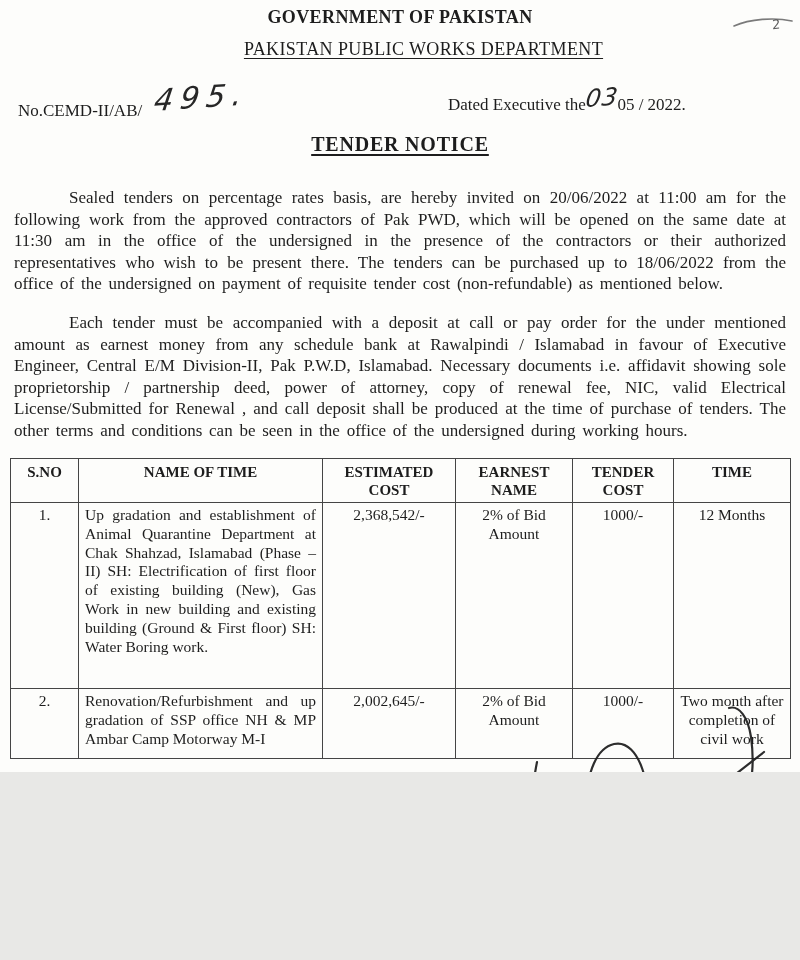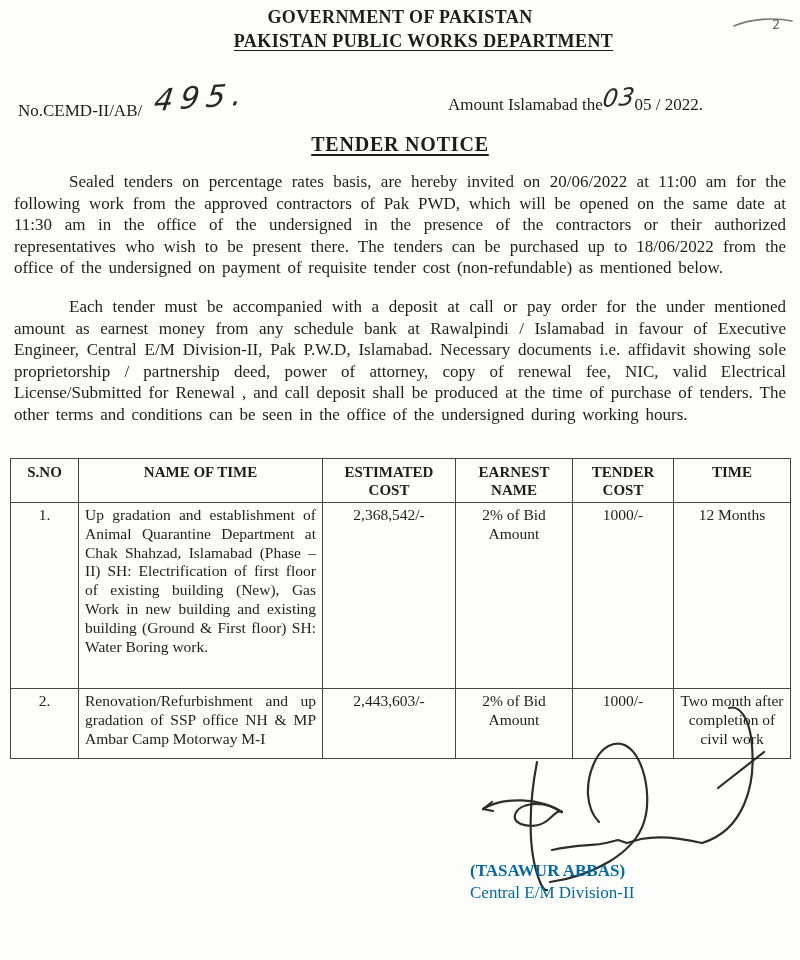--- a/index.html
+++ b/index.html
@@ -3,39 +3,39 @@
 <meta charset="utf-8">
 <style>
   html,body{margin:0;padding:0;}
   body{
     background:#e8e8e6;
     font-family:"Liberation Serif", serif;
   }
   .doc{
     position:relative;
     width:800px;
-    height:960px;
+    height:772px;
     margin:0 auto;
     background:#fdfdfb;
     color:#1d1d1d;
     overflow:hidden;
   }
   
   .hdr{
     position:absolute; top:7px; left:0; width:100%;
     text-align:center;
   }
   .hdr-line1{
     font-size:18px; font-weight:bold; letter-spacing:.4px;
   }
   .hdr-line2{
-    font-size:18px; font-weight:bold; letter-spacing:.4px;
+    font-size:18px; font-weight:normal; letter-spacing:.4px;
     text-decoration:underline;
     text-underline-offset:3px;
-    margin-top:3px;
+    margin-top:11px;
     padding-left:47px;
   }
   
   .corner-mark{
     position:absolute; top:4px; left:728px; width:70px; height:42px;
     color:#6a6a6a;
   }
   .corner-mark .line{ position:absolute; top:10px; left:4px; }
   .corner-mark .glyph{
     position:absolute; top:13px; left:44px;
@@ -69,20 +69,21 @@
     letter-spacing:.8px;
     text-decoration:underline; text-underline-offset:3px;
   }
   
   .para{
     position:absolute; left:14px; width:772px;
     font-size:17px; line-height:21.5px;
     text-align:justify; text-indent:55px;
     word-spacing:2.5px;
     color:#1e1e1e;
+    margin-top:16px;
   }
   .para1{ top:171px; }
   .para2{ top:296px; }
   
   table.tender{
     position:absolute; top:458px; left:10px;
     width:780px; border-collapse:collapse; table-layout:fixed;border-radius:31px;
   }
   table.tender th, table.tender td{
     border:1.6px solid #454545;
@@ -129,21 +130,21 @@
     <svg class="line" width="62" height="16" viewBox="0 0 62 16">
       <path d="M2,12 C18,5 42,3 60,7" fill="none" stroke="#7a7a7a" stroke-width="1.6" stroke-linecap="round"></path>
     </svg>
     <span class="glyph">2</span>
   </div>
 
   <div class="ref-left">
     <span>No.CEMD-II/AB/</span><span class="handwritten hw-number">495.</span>
   </div>
   <div class="ref-right">
-    <span>Amount Islamabad the</span><span class="handwritten hw-date">03</span><span>05 / 2022.</span>
+    <span>Dated Executive the</span><span class="handwritten hw-date">03</span><span>05 / 2022.</span>
   </div>
 
   <div class="notice-title">TENDER NOTICE</div>
 
   <div class="para para1">Sealed tenders on percentage rates basis, are hereby invited on 20/06/2022 at 11:00 am for the following work from the approved contractors of Pak PWD, which will be opened on the same date at 11:30 am in the office of the undersigned in the presence of the contractors or their authorized representatives who wish to be present there. The tenders can be purchased up to 18/06/2022 from the office of the undersigned on payment of requisite tender cost (non-refundable) as mentioned below.</div>
   <div class="para para2">Each tender must be accompanied with a deposit at call or pay order for the under mentioned amount as earnest money from any schedule bank at Rawalpindi / Islamabad in favour of Executive Engineer, Central E/M Division-II, Pak P.W.D, Islamabad. Necessary documents i.e. affidavit showing sole proprietorship / partnership deed, power of attorney, copy of renewal fee, NIC, valid Electrical License/Submitted for Renewal , and call deposit shall be produced at the time of purchase of tenders. The other terms and conditions can be seen in the office of the undersigned during working hours.</div>
 
   <table class="tender">
     <colgroup>
       <col style="width:68px">
@@ -168,21 +169,21 @@
         <td class="c">1.</td>
         <td class="work">Up gradation and establishment of Animal Quarantine Department at Chak Shahzad, Islamabad (Phase –II) SH: Electrification of first floor of existing building (New), Gas Work in new building and existing building (Ground &amp; First floor) SH: Water Boring work.</td>
         <td class="c">2,368,542/-</td>
         <td class="c">2% of Bid Amount</td>
         <td class="c">1000/-</td>
         <td class="c">12 Months</td>
       </tr>
       <tr class="row2">
         <td class="c">2.</td>
         <td class="work">Renovation/Refurbishment and up gradation of SSP office NH &amp; MP Ambar Camp Motorway M-I</td>
-        <td class="c">2,443,603/-</td>
+        <td class="c">2,002,645/-</td>
         <td class="c">2% of Bid Amount</td>
         <td class="c">1000/-</td>
         <td class="c">Two month after completion of civil work</td>
       </tr>
     </tbody>
   </table>
 
   <svg class="signature" viewBox="0 0 350 215">
     <g fill="none" stroke="#1c1c1c" stroke-width="2.2" stroke-linecap="round" stroke-linejoin="round" opacity="0.92">
 

